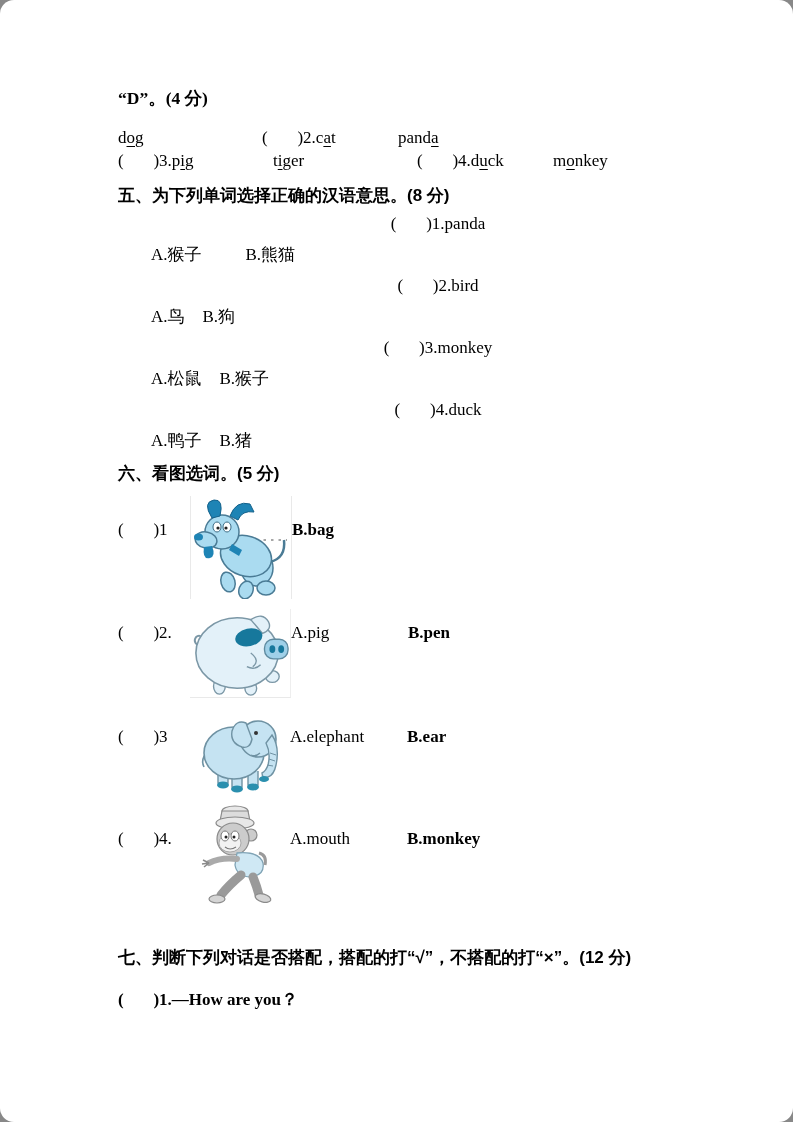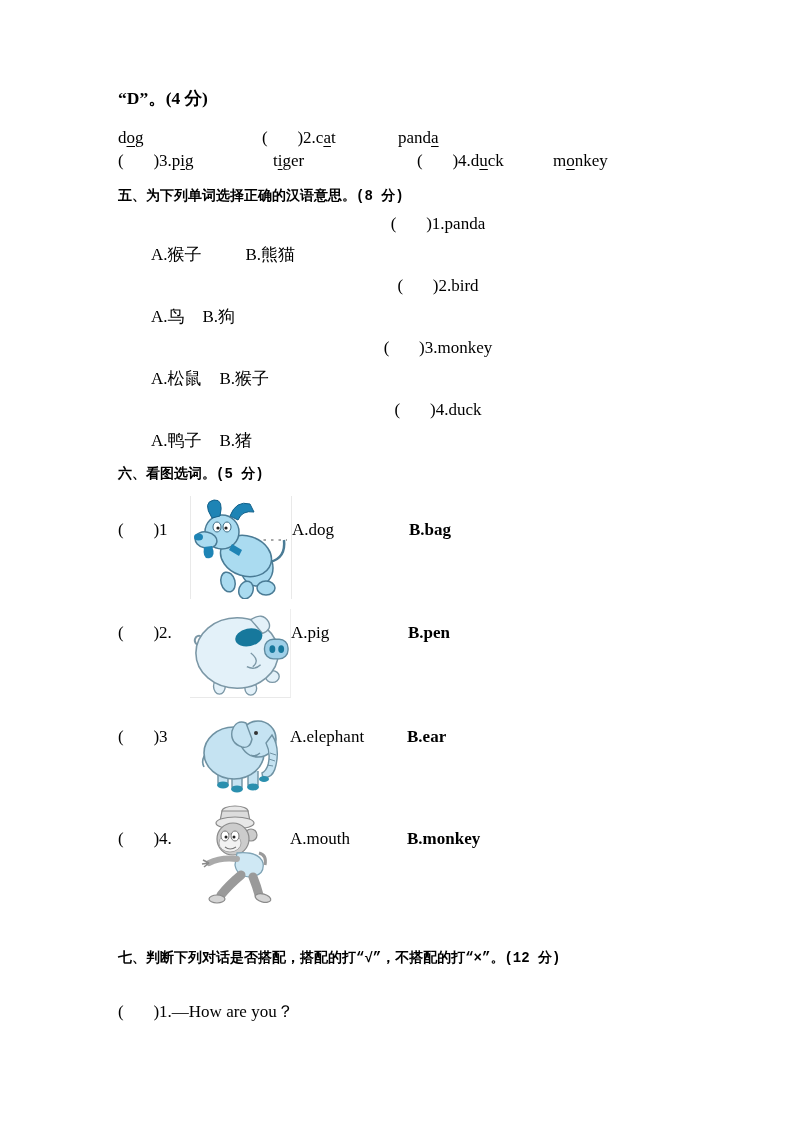--- a/index.html
+++ b/index.html
@@ -4,39 +4,40 @@
 <style>
   html,body{margin:0;padding:0;background:#888;}
   .page{
     position:relative;
     width:793px;height:1122px;
     margin:0 auto;
     background:#ffffff;
     font-family:"Liberation Serif","DejaVu Serif",serif;
     font-size:17px;color:#000;
     overflow:hidden;
+    border-radius:14px;
   }
   .content{position:absolute;left:118px;top:88px;width:640px;}
   .pre{white-space:pre;}
 
   
   .intro{font-weight:bold;font-size:17.5px;line-height:20px;margin-bottom:18px;white-space:pre;}
 
   
   .match-row{display:flex;line-height:23px;}
   .mc1{width:155px;white-space:pre;}
   .mc2{width:144px;white-space:pre;}
   .mc3{width:136px;white-space:pre;}
   .mc4{white-space:pre;}
   .u{text-decoration:underline;text-underline-offset:3px;text-decoration-thickness:1px;}
 
   
   .sec-title{
-    font-family:Liberation Mono, monospace;
-    font-weight:bold;font-size:14px;line-height:24px;white-space:pre;
+    font-family:Liberation Sans, sans-serif;
+    font-weight:bold;font-size:17px;line-height:24px;white-space:pre;
   }
 
   
   .sec5{margin-top:12px;}
   .sec5 .q{line-height:31px;height:31px;white-space:pre;text-align:center;}
   .sec5 .opts{line-height:31px;height:31px;padding-left:33px;white-space:pre;}
   .opt-b{margin-left:18px;}
   .opt-b.wide{margin-left:44px;}
 
   
@@ -52,21 +53,21 @@
   .pt18 .q6-label,.pt18 .q6-a,.pt18 .q6-b{padding-top:18px;}
   .pt28 .q6-label,.pt28 .q6-a,.pt28 .q6-b{padding-top:28px;}
   .gap10{margin-bottom:10px;}
   .gap11{margin-bottom:11px;}
   .gap7{margin-bottom:7px;}
   .imgbox-dog{border-left:1px solid #e9e9e9;border-right:1px solid #e9e9e9;}
   .imgbox-pig{border-right:1px solid #eeeeee;border-bottom:1px solid #e9e9e9;}
 
   
   .sec7{margin-top:40px;}
-  .sec7 .q{margin-top:31px;line-height:22px;white-space:pre;}
+  .sec7 .q{margin-top:19px;line-height:22px;white-space:pre;font-weight:bold;}
 </style>
 </head>
 <body>
 
 <div class="page">
   <div class="content">
 
     <div class="intro">“D”。(4 分)</div>
 
     <div>
@@ -115,21 +116,20 @@
             <path d="M18,22 Q8,6 20,4 Q30,3 26,20 Z" fill="#1e84b5" stroke="#14618a" stroke-width="1"></path>
             <path d="M36,20 Q42,4 56,8 L60,16 Q48,14 44,24 Z" fill="#1e84b5" stroke="#14618a" stroke-width="1"></path>
             <ellipse cx="23" cy="31" rx="4" ry="5" fill="#ffffff" stroke="#3a6b85" stroke-width="1"></ellipse>
             <ellipse cx="33" cy="31" rx="4" ry="5" fill="#ffffff" stroke="#3a6b85" stroke-width="1"></ellipse>
             <circle cx="24" cy="32" r="1.6" fill="#222222"></circle>
             <circle cx="32" cy="32" r="1.6" fill="#222222"></circle>
             <path d="M10,51 Q8,64 16,62 Q22,60 18,50 Z" fill="#1e84b5"></path>
             <path d="M38,48 l10,6 l-3,6 l-10,-6 Z" fill="#1e84b5"></path>
           </svg>
         </span>
-        <span class="q6-a">A.dog</span>
         <span class="q6-b">B.bag</span>
       </div>
 
       <div class="q6-row pt14 gap11">
         <span class="q6-label">(       )2.</span>
         <span class="q6-img imgbox-pig">
           <svg width="100" height="88" viewBox="0 0 102 88">
             <path d="M12,38 Q2,34 6,28 Q10,24 14,30" fill="none" stroke="#7b97a6" stroke-width="2"></path>
             <ellipse cx="30" cy="78" rx="6" ry="8" fill="#e3f1f9" stroke="#7b97a6" stroke-width="1.4"></ellipse>
             <ellipse cx="62" cy="80" rx="6" ry="7" fill="#e3f1f9" stroke="#7b97a6" stroke-width="1.4"></ellipse>

